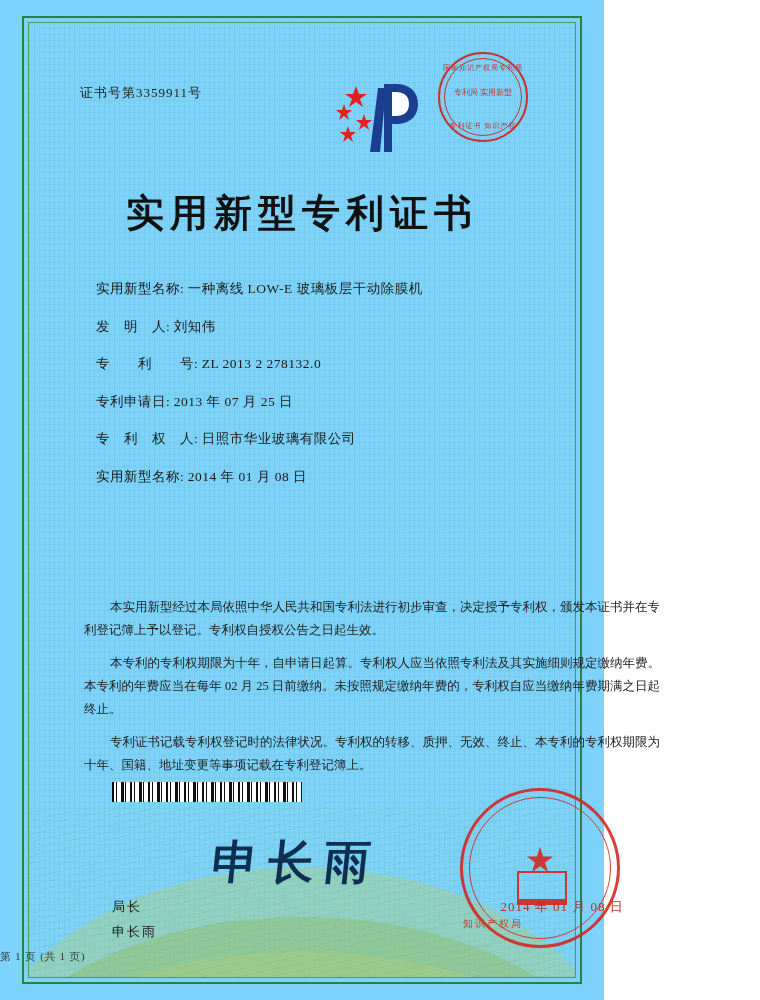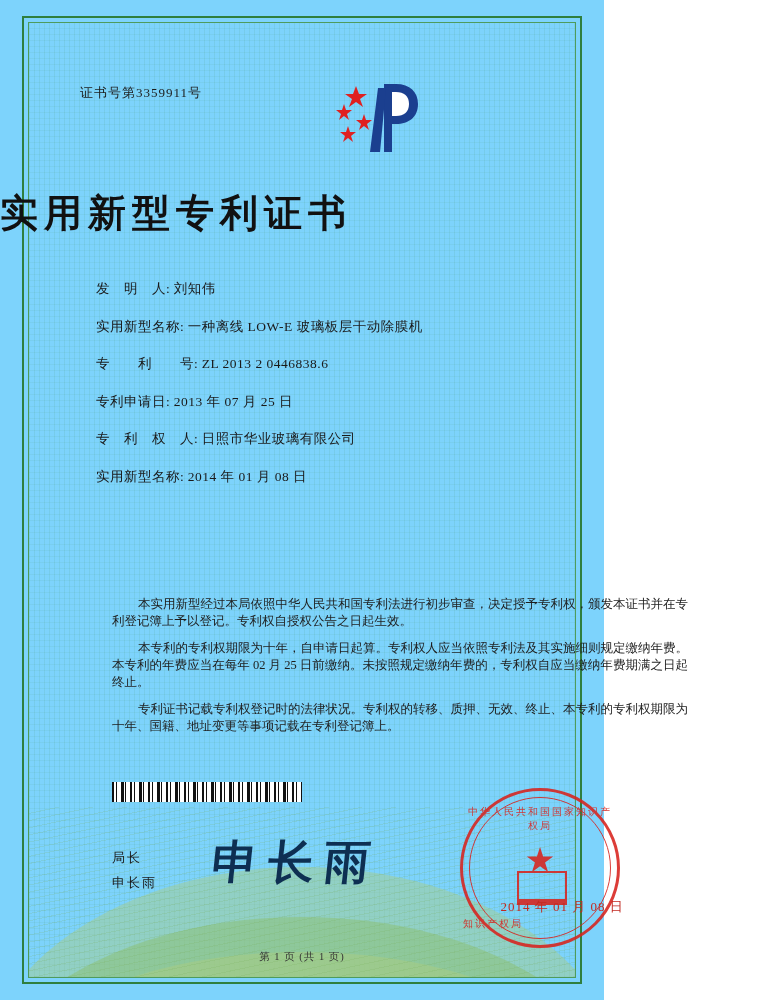--- a/index.html
+++ b/index.html
@@ -138,20 +138,21 @@
     text-align: center;
     font-size: 7px;
     letter-spacing: 1px;
     font-family: "Liberation Sans", sans-serif;
   }
 
   .title {
     position: absolute;
     left: 0; right: 0;
     top: 188px;
+    text-align: center;
     font-size: 38px;
     font-weight: bold;
     letter-spacing: 6px;
     color: #111;
     font-family: "Liberation Serif", "DejaVu Serif", serif;
   }
 
   
   .fields {
     position: absolute;
@@ -165,25 +166,25 @@
   .field {
     margin-bottom: 24px;
     white-space: nowrap;
   }
   .field .k { letter-spacing: 0.5px; }
   .field .v { letter-spacing: 0.5px; }
 
   
   .paras {
     position: absolute;
-    left: 112px;
+    left: 84px;
     top: 596px;
     width: 576px;
     font-size: 12.5px;
-    line-height: 17px;
+    line-height: 23px;
     text-align: justify;
     color: #1e1e1e;
   }
   .paras p {
     margin: 0 0 10px 0;
     text-indent: 26px;
   }
 
   
   .barcode {
@@ -194,21 +195,21 @@
     height: 20px;
     background: repeating-linear-gradient(90deg,
       #111 0 2px, #fff 2px 4px, #111 4px 5px, #fff 5px 9px,
       #111 9px 12px, #fff 12px 13px, #111 13px 14px, #fff 14px 18px);
   }
 
   
   .sig-labels {
     position: absolute;
     left: 112px;
-    top: 845px;
+    top: 894px;
     font-size: 13px;
     line-height: 25px;
     letter-spacing: 2px;
   }
   .sig-hand {
     position: absolute;
     left: 212px;
     top: 832px;
     font-size: 46px;
     letter-spacing: 10px;
@@ -282,21 +283,20 @@
     font-size: 13px;
     color: #c22a22;
     letter-spacing: 1px;
   }
 
   
   .footer {
     position: absolute;
     left: 0; right: 0;
     bottom: 36px;
-    text-align: center;
     font-size: 10.5px;
     color: #333;
     letter-spacing: 1px;
   }
 </style>
 </head>
 <body>
 
 <div class="page">
 
@@ -320,35 +320,42 @@
       <path d="M56 10 L64 10 L58 74 L48 74 Z" fill="#1b3f8f"></path>
       <g fill="#e02020">
         <polygon points="34,8 37,16 45,16 38,21 41,29 34,24 27,29 30,21 23,16 31,16"></polygon>
         <polygon points="22,26 24,32 30,32 25,36 27,42 22,38 17,42 19,36 14,32 20,32"></polygon>
         <polygon points="26,48 28,54 34,54 29,58 31,64 26,60 21,64 23,58 18,54 24,54"></polygon>
         <polygon points="42,36 44,42 50,42 45,46 47,52 42,48 37,52 39,46 34,42 40,42"></polygon>
       </g>
     </svg>
   </div>
 
+  <div class="seal-top">
+    <div class="ring"></div>
+    <div class="st-arc">国家知识产权局专利局</div>
+    <div class="st-mid">专利局
+实用新型</div>
+    <div class="st-bot">专利证书 知识产权</div>
+  </div>
 
   <div class="title">实用新型专利证书</div>
 
   <div class="fields">
+    <div class="field">
+      <span class="k">实用新型名称:</span>
+      <span class="v">一种离线 LOW-E 玻璃板层干动除膜机</span>
+    </div>
     <div class="field">
       <span class="k">发　明　人:</span>
       <span class="v">刘知伟</span>
     </div>
     <div class="field">
-      <span class="k">实用新型名称:</span>
-      <span class="v">一种离线 LOW-E 玻璃板层干动除膜机</span>
-    </div>
-    <div class="field">
       <span class="k">专　　利　　号:</span>
-      <span class="v">ZL 2013 2 0446838.6</span>
+      <span class="v">ZL 2013 2 278132.0</span>
     </div>
     <div class="field">
       <span class="k">专利申请日:</span>
       <span class="v">2013 年 07 月 25 日</span>
     </div>
     <div class="field">
       <span class="k">专　利　权　人:</span>
       <span class="v">日照市华业玻璃有限公司</span>
     </div>
     <div class="field">
@@ -366,21 +373,20 @@
   <div class="barcode"></div>
 
   <div class="sig-labels">
     <div>局长</div>
     <div>申长雨</div>
   </div>
   <div class="sig-hand">申长雨</div>
 
   <div class="seal-main">
     <div class="ring2"></div>
-    <div class="sm-text">中华人民共和国国家知识产权局</div>
     <div class="sm-star">★</div>
     <div class="sm-emblem"></div>
     <div class="sm-bot">知识产权局</div>
   </div>
   <div class="seal-date">2014 年 01 月 08 日</div>
 
   <div class="footer">第 1 页 (共 1 页)</div>
 </div>
 
 </body></html>

